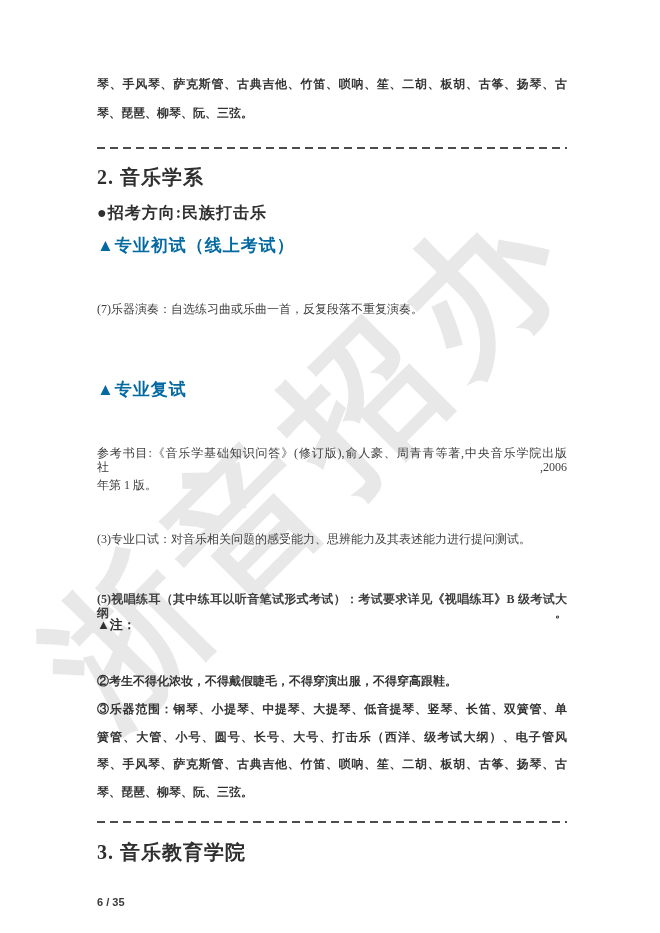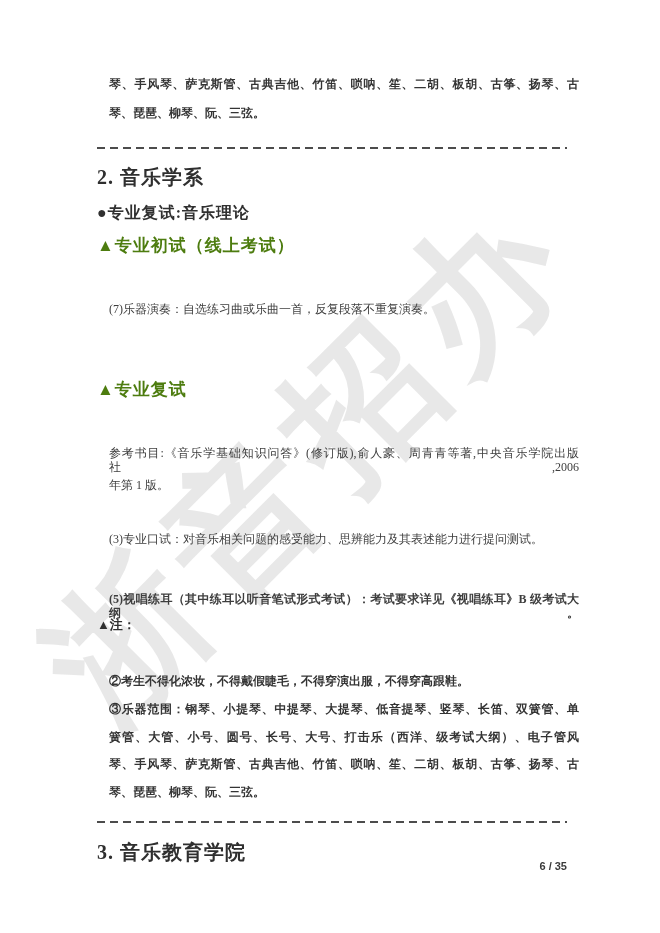--- a/index.html
+++ b/index.html
@@ -38,62 +38,63 @@
     z-index: 1;
   }
   .ln {
     position: absolute;
     left: 0;
     width: 100%;
     color: #3e3e3e;
     line-height: 1.15;
     white-space: nowrap;
   }
-  .body   { font-size: 12px; margin-left: 12px; }
+  .body   { font-size: 12px; }
   .bold   { font-weight: bold; color: #343434; }
   .jus    { text-align: justify; text-align-last: justify; text-justify: inter-character; white-space: normal; }
   .h-big  { font-size: 20px; font-weight: bold; color: #2f2f2f; letter-spacing: 1px; }
   .h-sub  { font-size: 16px; font-weight: bold; color: #303030; letter-spacing: 1px; }
-  .h-tri  { font-size: 17px; font-weight: bold; color: #4d7c0f; letter-spacing: 1px; }
+  .h-tri  { font-size: 17px; font-weight: bold; color: #0369a1; letter-spacing: 1px; }
   .h-note { font-size: 13px; font-weight: bold; color: #303030; }
   .tight  { font-size: 12px; font-weight: bold; }
   .divider {
     position: absolute;
     left: 0;
     width: 100%;
     height: 2px;
     background: repeating-linear-gradient(90deg, #4c4c4c 0 8px, transparent 8px 13px);
   }
   .footer {
     position: absolute;
     left: 0;
     width: 100%;
-    text-align: right;
+    text-align: left;
     font-size: 11px;
     font-weight: bold;
     color: #3a3a3a;
     font-family: "Liberation Sans", "DejaVu Sans", sans-serif;
+    margin-top: 36px;
   }
 </style>
 </head>
 <body>
 
 <div class="page">
 
   <div class="watermark">浙音招办</div>
 
   <div class="content">
 
     <div class="ln body bold jus" style="top:78px">琴、手风琴、萨克斯管、古典吉他、竹笛、唢呐、笙、二胡、板胡、古筝、扬琴、古</div>
     <div class="ln body bold" style="top:107px">琴、琵琶、柳琴、阮、三弦。</div>
 
     <div class="divider" style="top:147px"></div>
 
     <div class="ln h-big" style="top:166px">2. 音乐学系</div>
-    <div class="ln h-sub" style="top:204px">●专业复试:音乐理论</div>
+    <div class="ln h-sub" style="top:204px">●招考方向:民族打击乐</div>
     <div class="ln h-tri" style="top:236px">▲专业初试（线上考试）</div>
 
     <div class="ln body" style="top:303px">(7)乐器演奏：自选练习曲或乐曲一首，反复段落不重复演奏。</div>
 
     <div class="ln h-tri" style="top:380px">▲专业复试</div>
 
     <div class="ln body jus" style="top:447px">参考书目:《音乐学基础知识问答》(修订版),俞人豪、周青青等著,中央音乐学院出版社,2006</div>
     <div class="ln body" style="top:479px">年第 1 版。</div>
     <div class="ln body" style="top:533px">(3)专业口试：对音乐相关问题的感受能力、思辨能力及其表述能力进行提问测试。</div>
     <div class="ln body tight jus" style="top:593px">(5)视唱练耳（其中练耳以听音笔试形式考试）：考试要求详见《视唱练耳》B 级考试大纲。</div>

